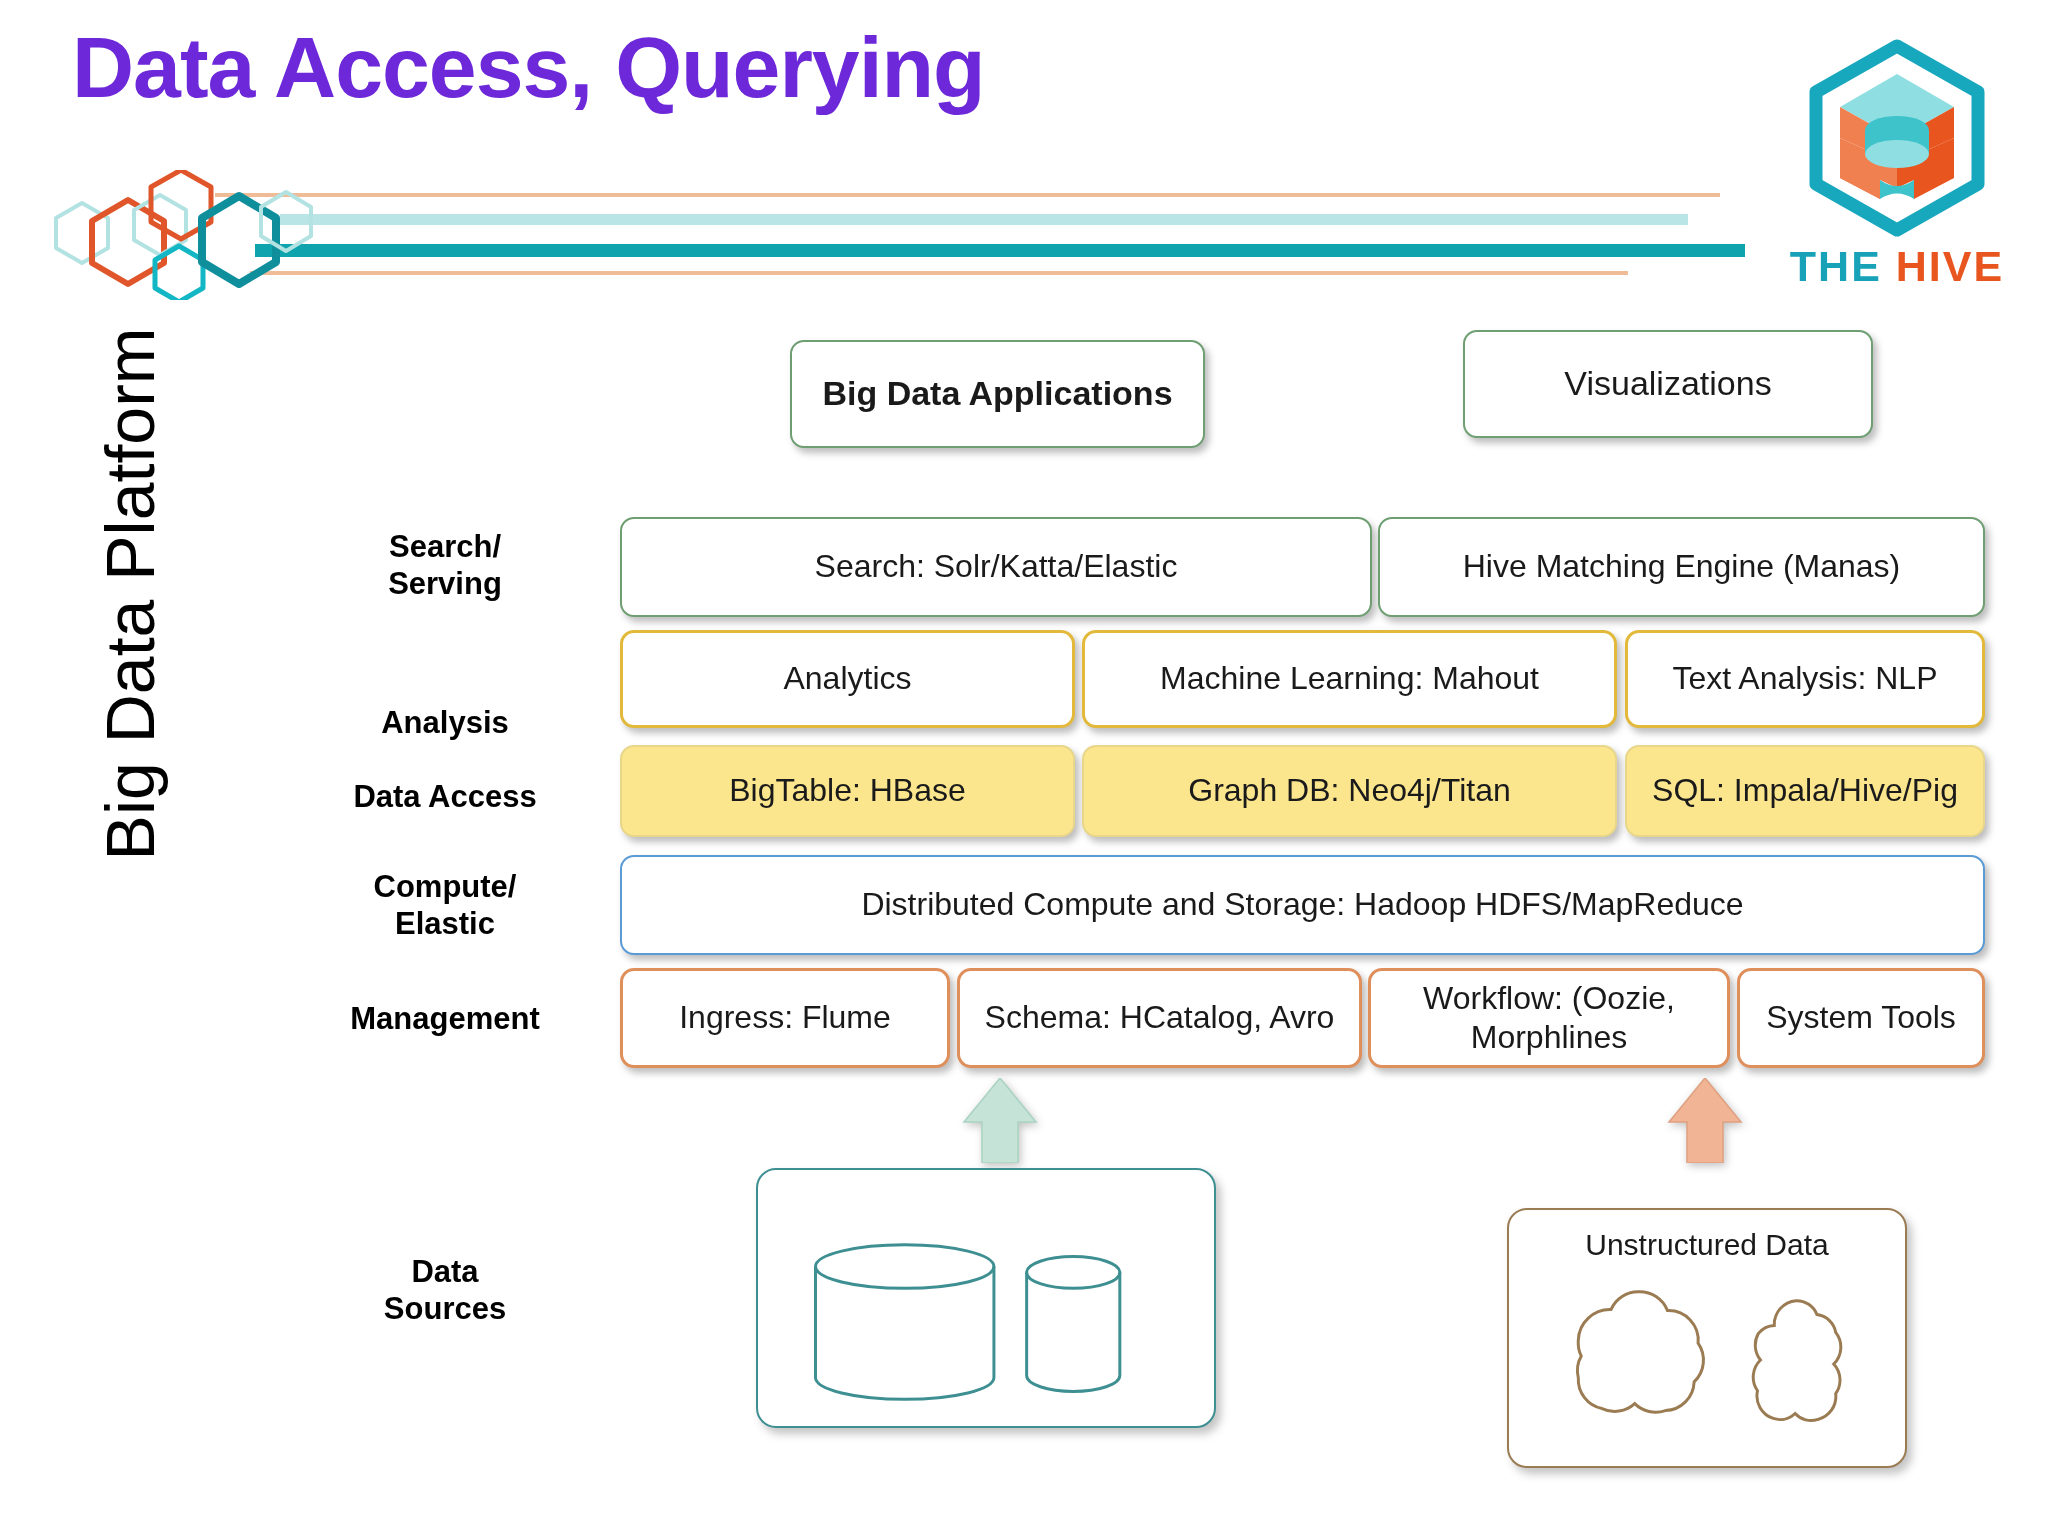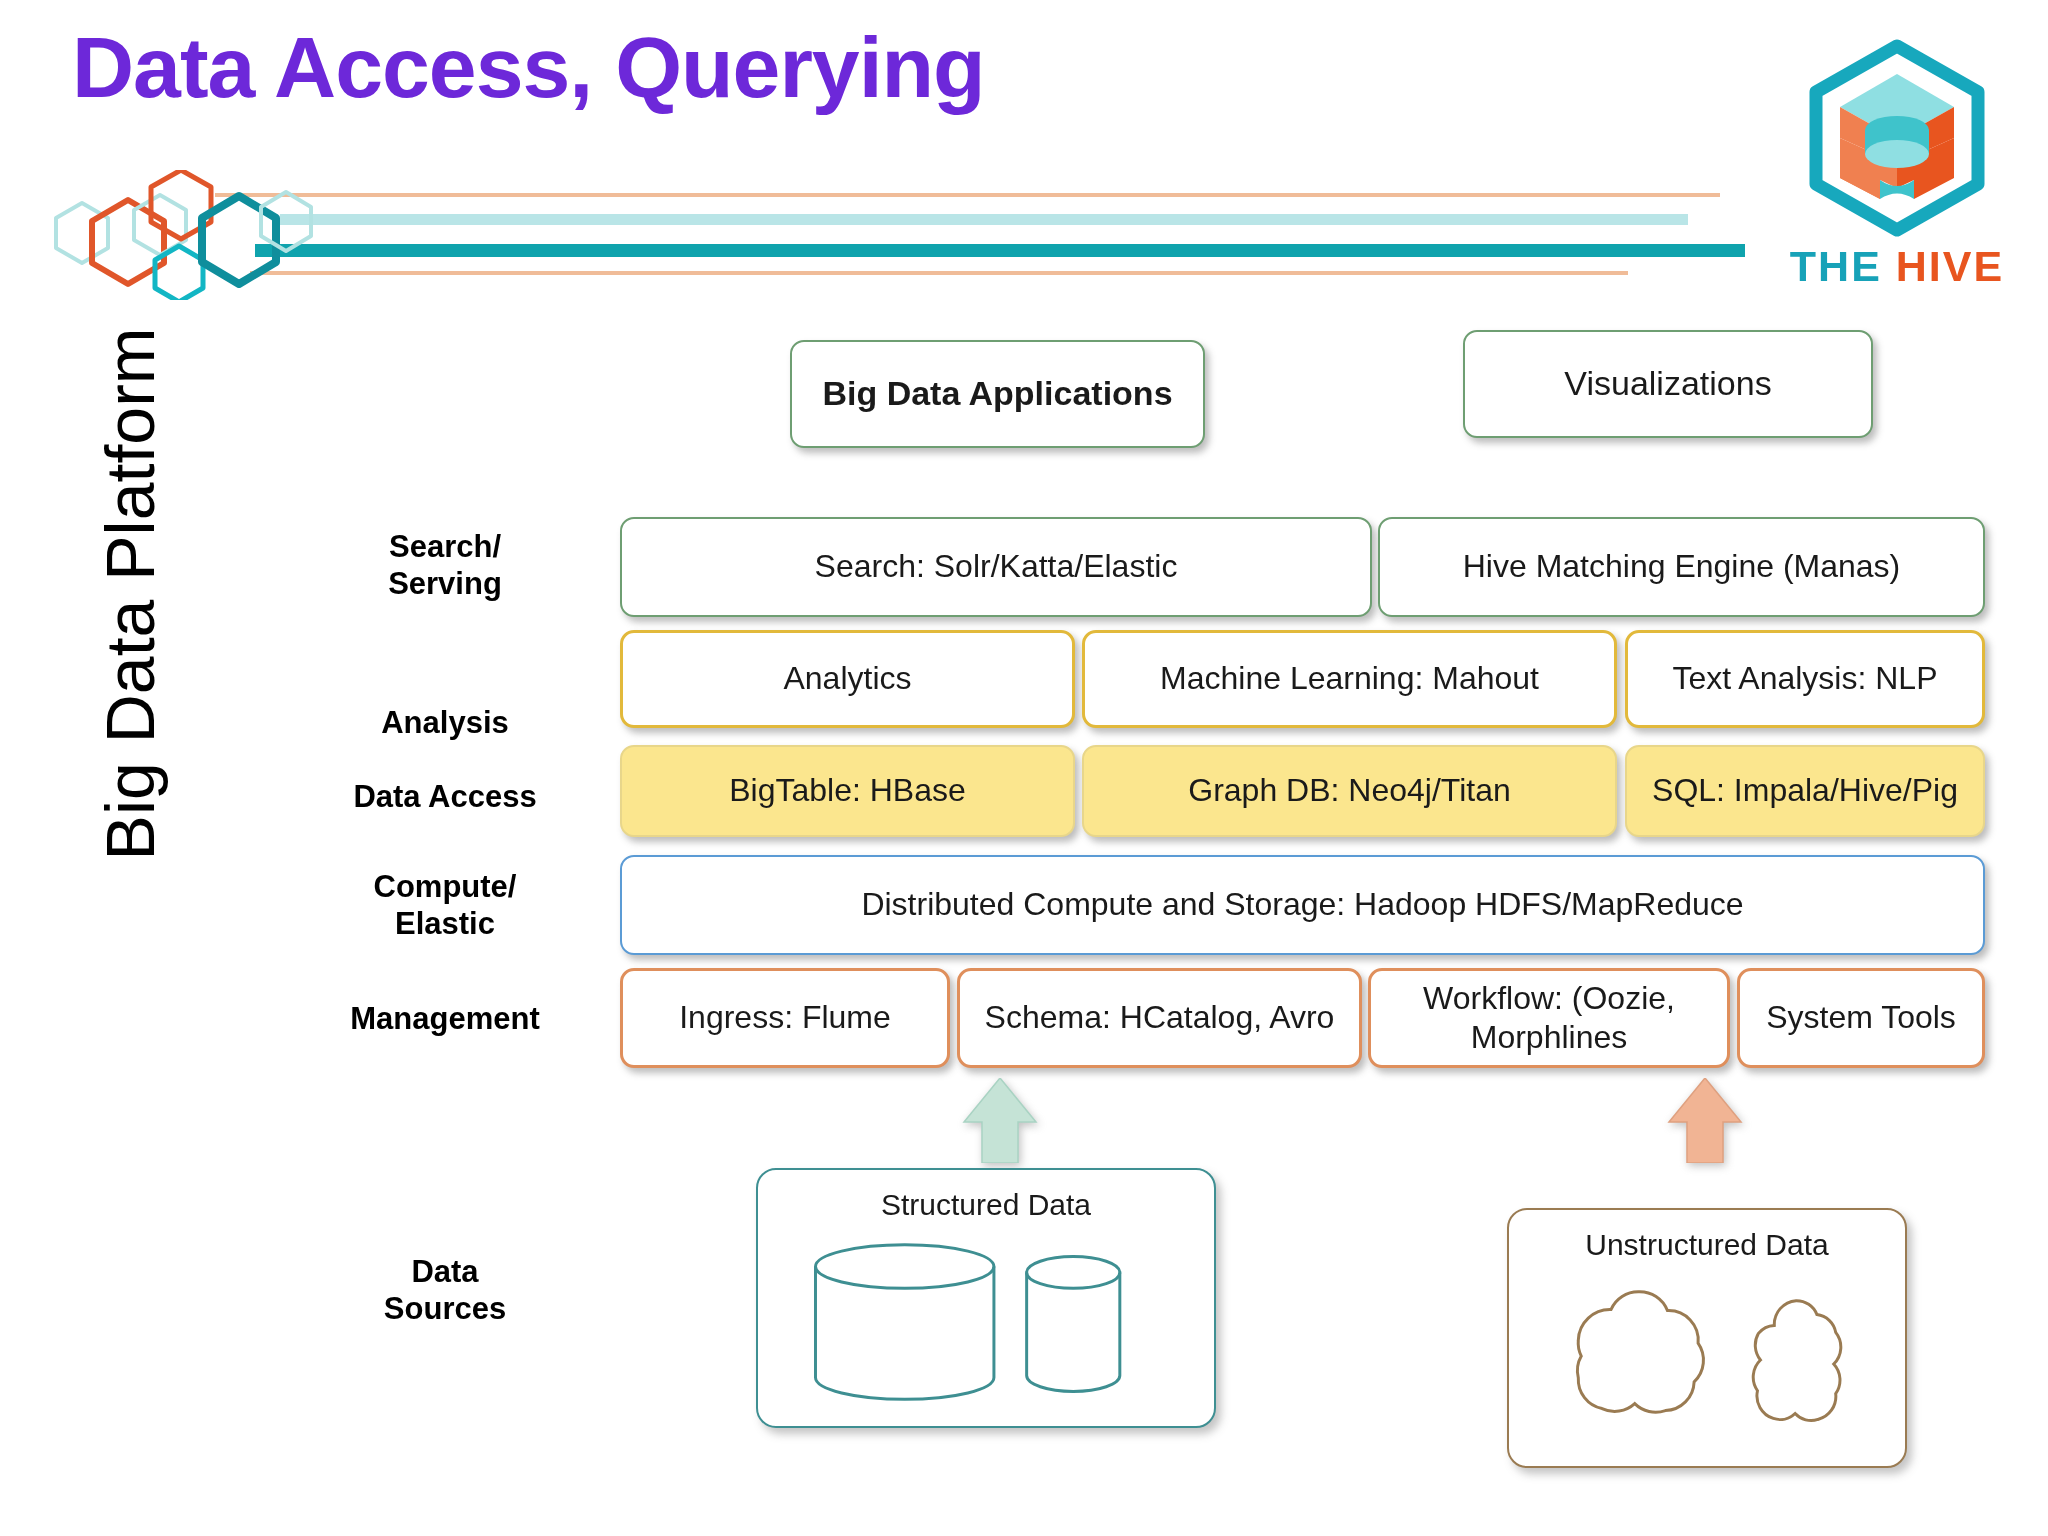--- a/index.html
+++ b/index.html
@@ -271,21 +271,20 @@
 </div>
 
 <svg class="flow-arrow" style="left:960px; top:1078px; width:80px; height:85px;" viewBox="0 0 80 85">
   <polygon points="40,0 76,44 58,44 58,85 22,85 22,44 4,44" fill="#c5e3d6" stroke="#a9d3c3" stroke-width="1.5"></polygon>
 </svg>
 <svg class="flow-arrow" style="left:1665px; top:1078px; width:80px; height:85px;" viewBox="0 0 80 85">
   <polygon points="40,0 76,44 58,44 58,85 22,85 22,44 4,44" fill="#f1b494" stroke="#dfa07f" stroke-width="1.5"></polygon>
 </svg>
 
 <div class="source-box b-teal" style="left:756px; top:1168px; width:460px; height:260px;">
-  <div class="source-title">Structured Data</div>
   <svg class="source-art" viewBox="0 0 460 190">
     <g fill="none" stroke="#3e8f92" stroke-width="3">
 
       <ellipse cx="148" cy="36" rx="90" ry="22"></ellipse>
       <path d="M58 36 v112 a90 22 0 0 0 180 0 v-112"></path>
 
       <ellipse cx="318" cy="42" rx="47" ry="16"></ellipse>
       <path d="M271 42 v104 a47 16 0 0 0 94 0 v-104"></path>
     </g>
   </svg>

